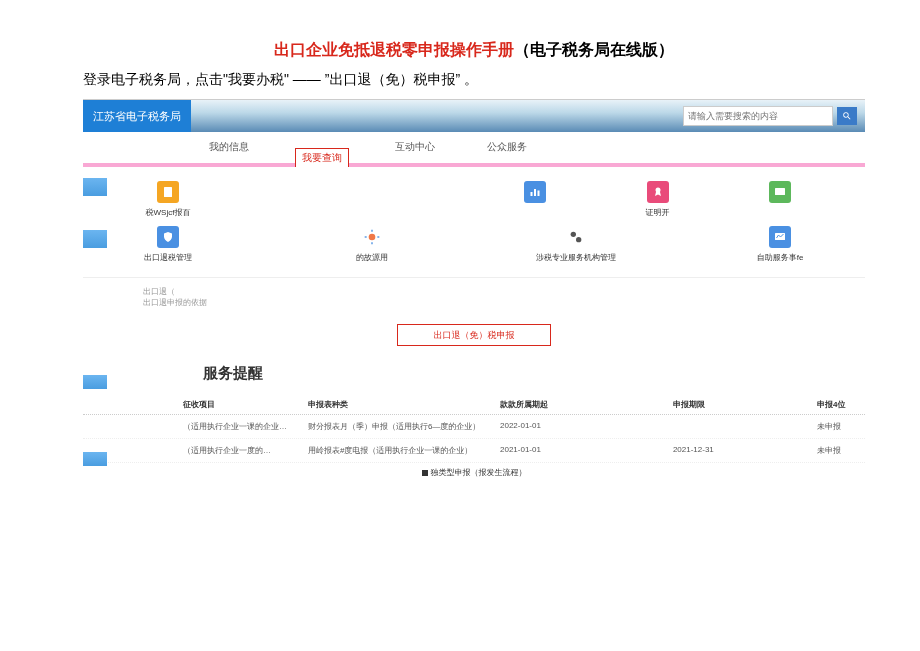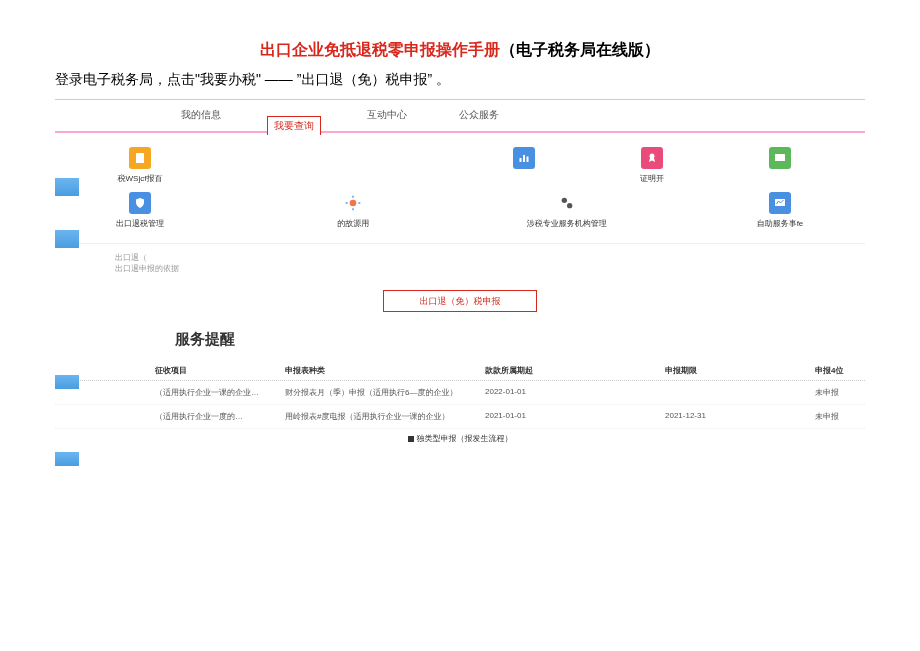--- a/index.html
+++ b/index.html
@@ -1,28 +1,28 @@
 <!DOCTYPE html>
 <html><head>
   <meta charset="utf-8">
   <style>
     * { margin: 0; padding: 0; box-sizing: border-box; font-family: "Microsoft YaHei", Arial, sans-serif; }
     body { background: #fff; width: 920px; height: 651px; position: relative; overflow: hidden; }
-    .page { padding: 40px 55px 0 55px; }
+    .page { padding: 40px 55px 0 55px; margin-left: 28px; }
     .doc-title { text-align: center; font-size: 16px; font-weight: bold; margin-bottom: 10px; }
     .doc-title .red { color: #d8281c; }
     .doc-intro { font-size: 14px; color: #000; margin-bottom: 10px; }
     .app-frame { border-top: 1px solid #ccc; position: relative; background: #fff; }
     .header-banner { height: 32px; background: linear-gradient(to bottom, #e8f2f8 0%, #bcd8e8 40%, #5a8bb5 100%); position: relative; display: flex; align-items: center; }
     .logo-box { background: #1e7fd6; color: #fff; font-size: 11px; padding: 6px 10px; height: 32px; display: flex; align-items: center; }
     .search-wrap { margin-left: auto; display: flex; align-items: center; background: #fff; border: 1px solid #ccc; height: 20px; width: 150px; font-size: 9px; }
     .search-wrap input { border: none; outline: none; font-size: 9px; padding: 0 4px; flex: 1; color: #999; }
     .search-btn { width: 20px; height: 18px; background: #3a7bc8; display: flex; align-items: center; justify-content: center; margin-right: 8px; margin-left: 4px; }
     .search-btn svg { width: 10px; height: 10px; fill: #fff; }
-    .nav-row { display: flex; gap: 40px; padding: 6px 0 6px 120px; border-bottom: 2px solid #f9a8d4; font-size: 10px; color: #555; }
+    .nav-row { display: flex; gap: 40px; padding: 6px 0 6px 120px; border-bottom: 4px solid #f9a8d4; font-size: 10px; color: #555; }
     .nav-item { padding: 2px 6px; }
     .nav-item.active { color: #d8281c; border: 1px solid #d8281c; border-bottom: none; position: relative; top: 10px; background: #fff; }
     .icon-grid { padding: 10px 30px 10px 30px; }
     .icon-row { display: flex; justify-content: space-between; padding: 4px 0 4px 0; }
     .icon-cell { width: 110px; text-align: center; }
     .icon-box { width: 22px; height: 22px; margin: 0 auto 4px; border-radius: 3px; display: flex; align-items: center; justify-content: center; }
     .icon-label { font-size: 8px; color: #333; }
     .sidebar-stub { position: absolute; left: 0; width: 24px; height: 18px; background: linear-gradient(to bottom, #6bb5f0, #4a9de0); }
     .section-labels { padding: 8px 0 8px 60px; font-size: 8px; color: #999; border-top: 1px solid #eee; }
     .highlight-btn { margin: 8px auto 18px; width: 154px; height: 22px; border: 1px solid #d8281c; color: #d8281c; font-size: 9px; display: flex; align-items: center; justify-content: center; }
@@ -42,20 +42,31 @@
 
 <div class="page">
   <div class="doc-title">
     <span class="red">出口企业免抵退税零申报操作手册</span><span>（电子税务局在线版）</span>
   </div>
   <div class="doc-intro">
     <span>登录电子税务局，点击"我要办税"</span><span> —— </span><span>”出口退（免）税申报”</span><span> 。</span>
   </div>
 
   <div class="app-frame">
+    <div class="header-banner">
+      <div class="logo-box">江苏省电子税务局</div>
+      <div class="search-wrap">
+        <input type="text" placeholder="请输入需要搜索的内容" style="">
+      </div>
+      <div class="search-btn">
+        <svg viewBox="0 0 24 24">
+            <path d="M15.5 14h-.79l-.28-.27A6.471 6.471 0 0016 9.5 6.5 6.5 0 109.5 16c1.61 0 3.09-.59 4.23-1.57l.27.28v.79l5 4.99L20.49 19l-4.99-5zm-6 0C7.01 14 5 11.99 5 9.5S7.01 5 9.5 5 14 7.01 14 9.5 11.99 14 9.5 14z"></path>
+          </svg>
+      </div>
+    </div>
 
     <div class="nav-row">
       <div class="nav-item">我的信息</div>
       <div class="nav-item active">我要查询</div>
       <div class="nav-item">互动中心</div>
       <div class="nav-item">公众服务</div>
     </div>
 
     <div class="sidebar-stub" style="top:78px;"></div>
 

